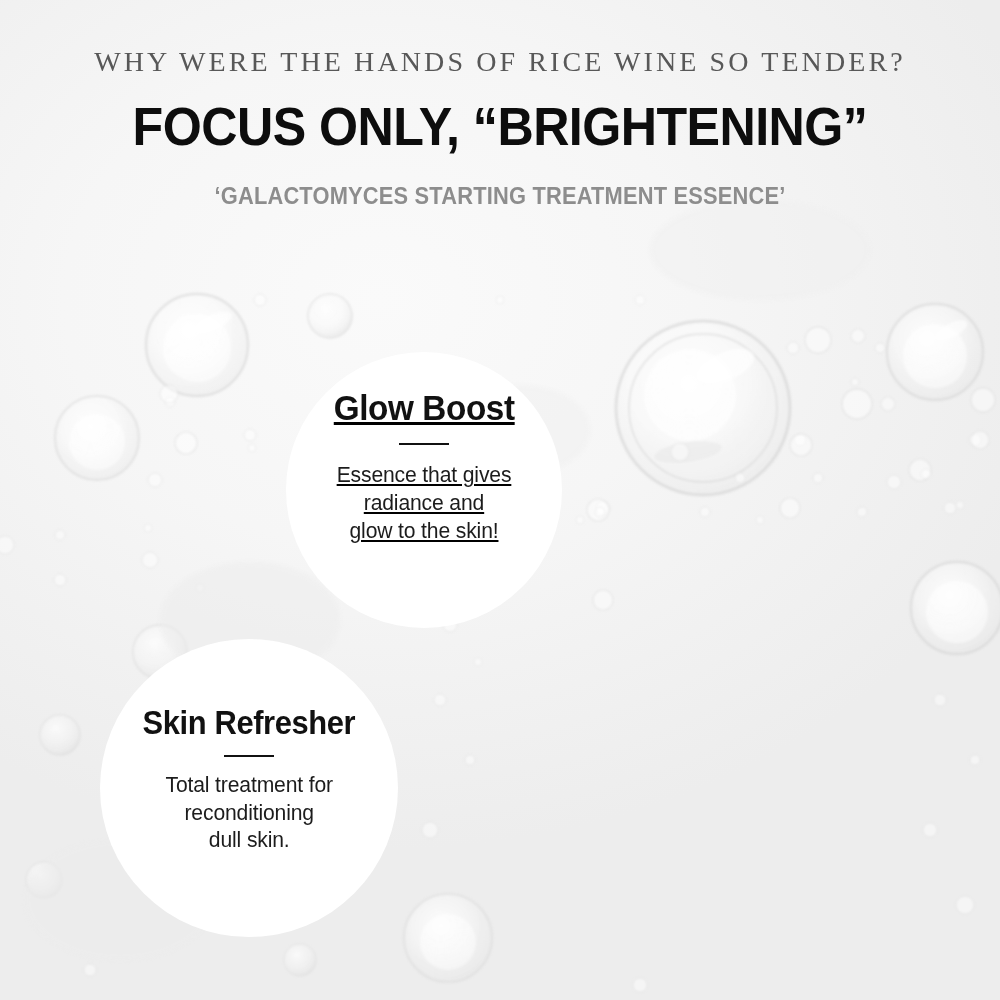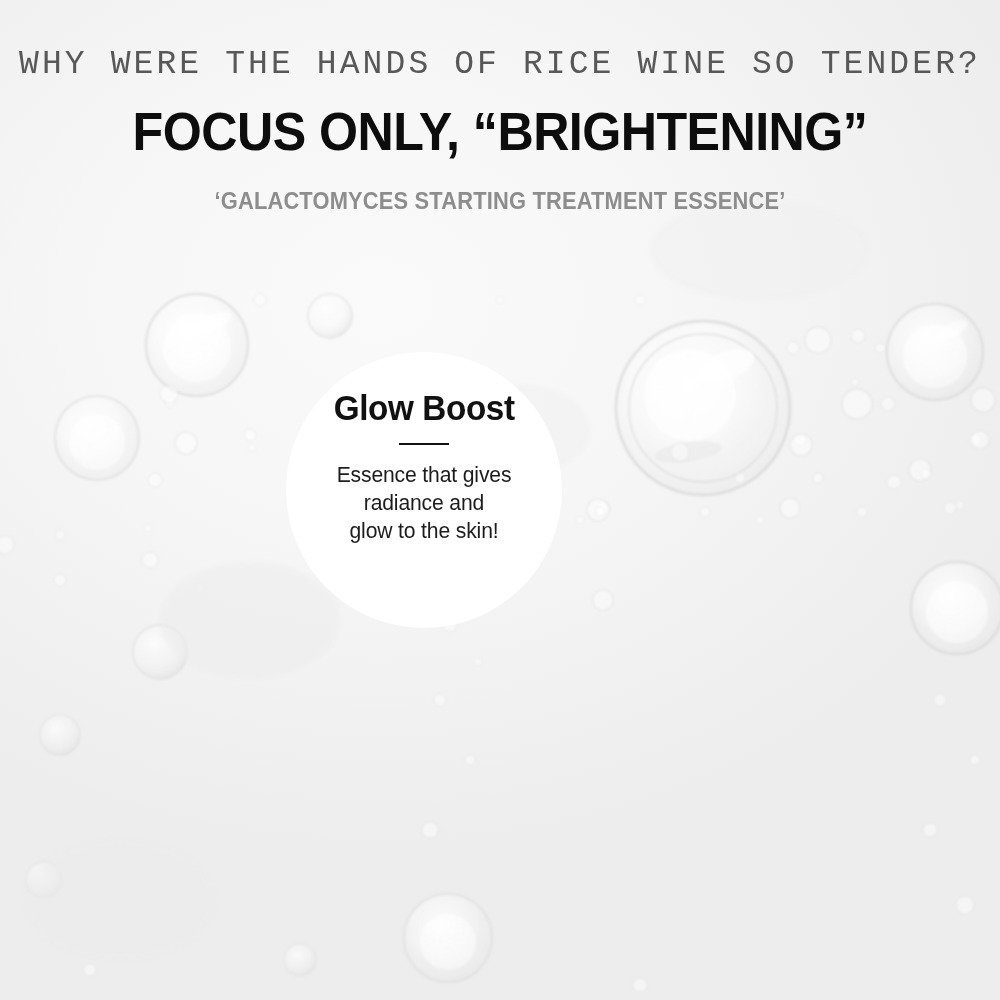--- a/index.html
+++ b/index.html
@@ -38,26 +38,26 @@
   .header {
     position: absolute;
     top: 0;
     left: 0;
     width: 1000px;
     text-align: center;
   }
 
   .kicker {
     margin-top: 46px;
-    font-size: 33px;
+    font-size: 28px;
     font-weight: 400;
     letter-spacing: 3.1px;
     color: #585858;
     white-space: nowrap;
-    font-family: Liberation Mono, monospace;
+    font-family: Liberation Serif, serif;
   }
 
   .headline {
     margin-top: 17px;
     font-size: 54px;
     font-weight: 700;
     letter-spacing: -0.6px;
     color: #0d0d0d;
     white-space: nowrap;
     transform: scaleX(0.93);
@@ -110,20 +110,21 @@
     transform: scaleX(0.96);
   }
 
   
   #circle-glow-boost {
     left: 286px;
     top: 352px;
     width: 276px;
     height: 276px;
     padding-top: 38px;
+    text-decoration: underline;
   }
   #circle-glow-boost .c-title { font-size: 35px; }
   #circle-glow-boost .c-rule  { width: 50px; margin-top: 17px; }
   #circle-glow-boost .c-body  { font-size: 22px; margin-top: 16px; }
 
   
   #circle-skin-refresher {
     left: 100px;
     top: 639px;
     width: 298px;
@@ -282,15 +283,24 @@
   <div class="circle" id="circle-glow-boost">
     <div class="c-title">Glow Boost</div>
     <div class="c-rule"></div>
     <div class="c-body">
       <div>Essence that gives</div>
       <div>radiance and</div>
       <div>glow to the skin!</div>
     </div>
   </div>
 
+  <div class="circle" id="circle-skin-refresher">
+    <div class="c-title">Skin Refresher</div>
+    <div class="c-rule"></div>
+    <div class="c-body">
+      <div>Total treatment for</div>
+      <div>reconditioning</div>
+      <div>dull skin.</div>
+    </div>
+  </div>
 
 
 </div>
 
 </body></html>

